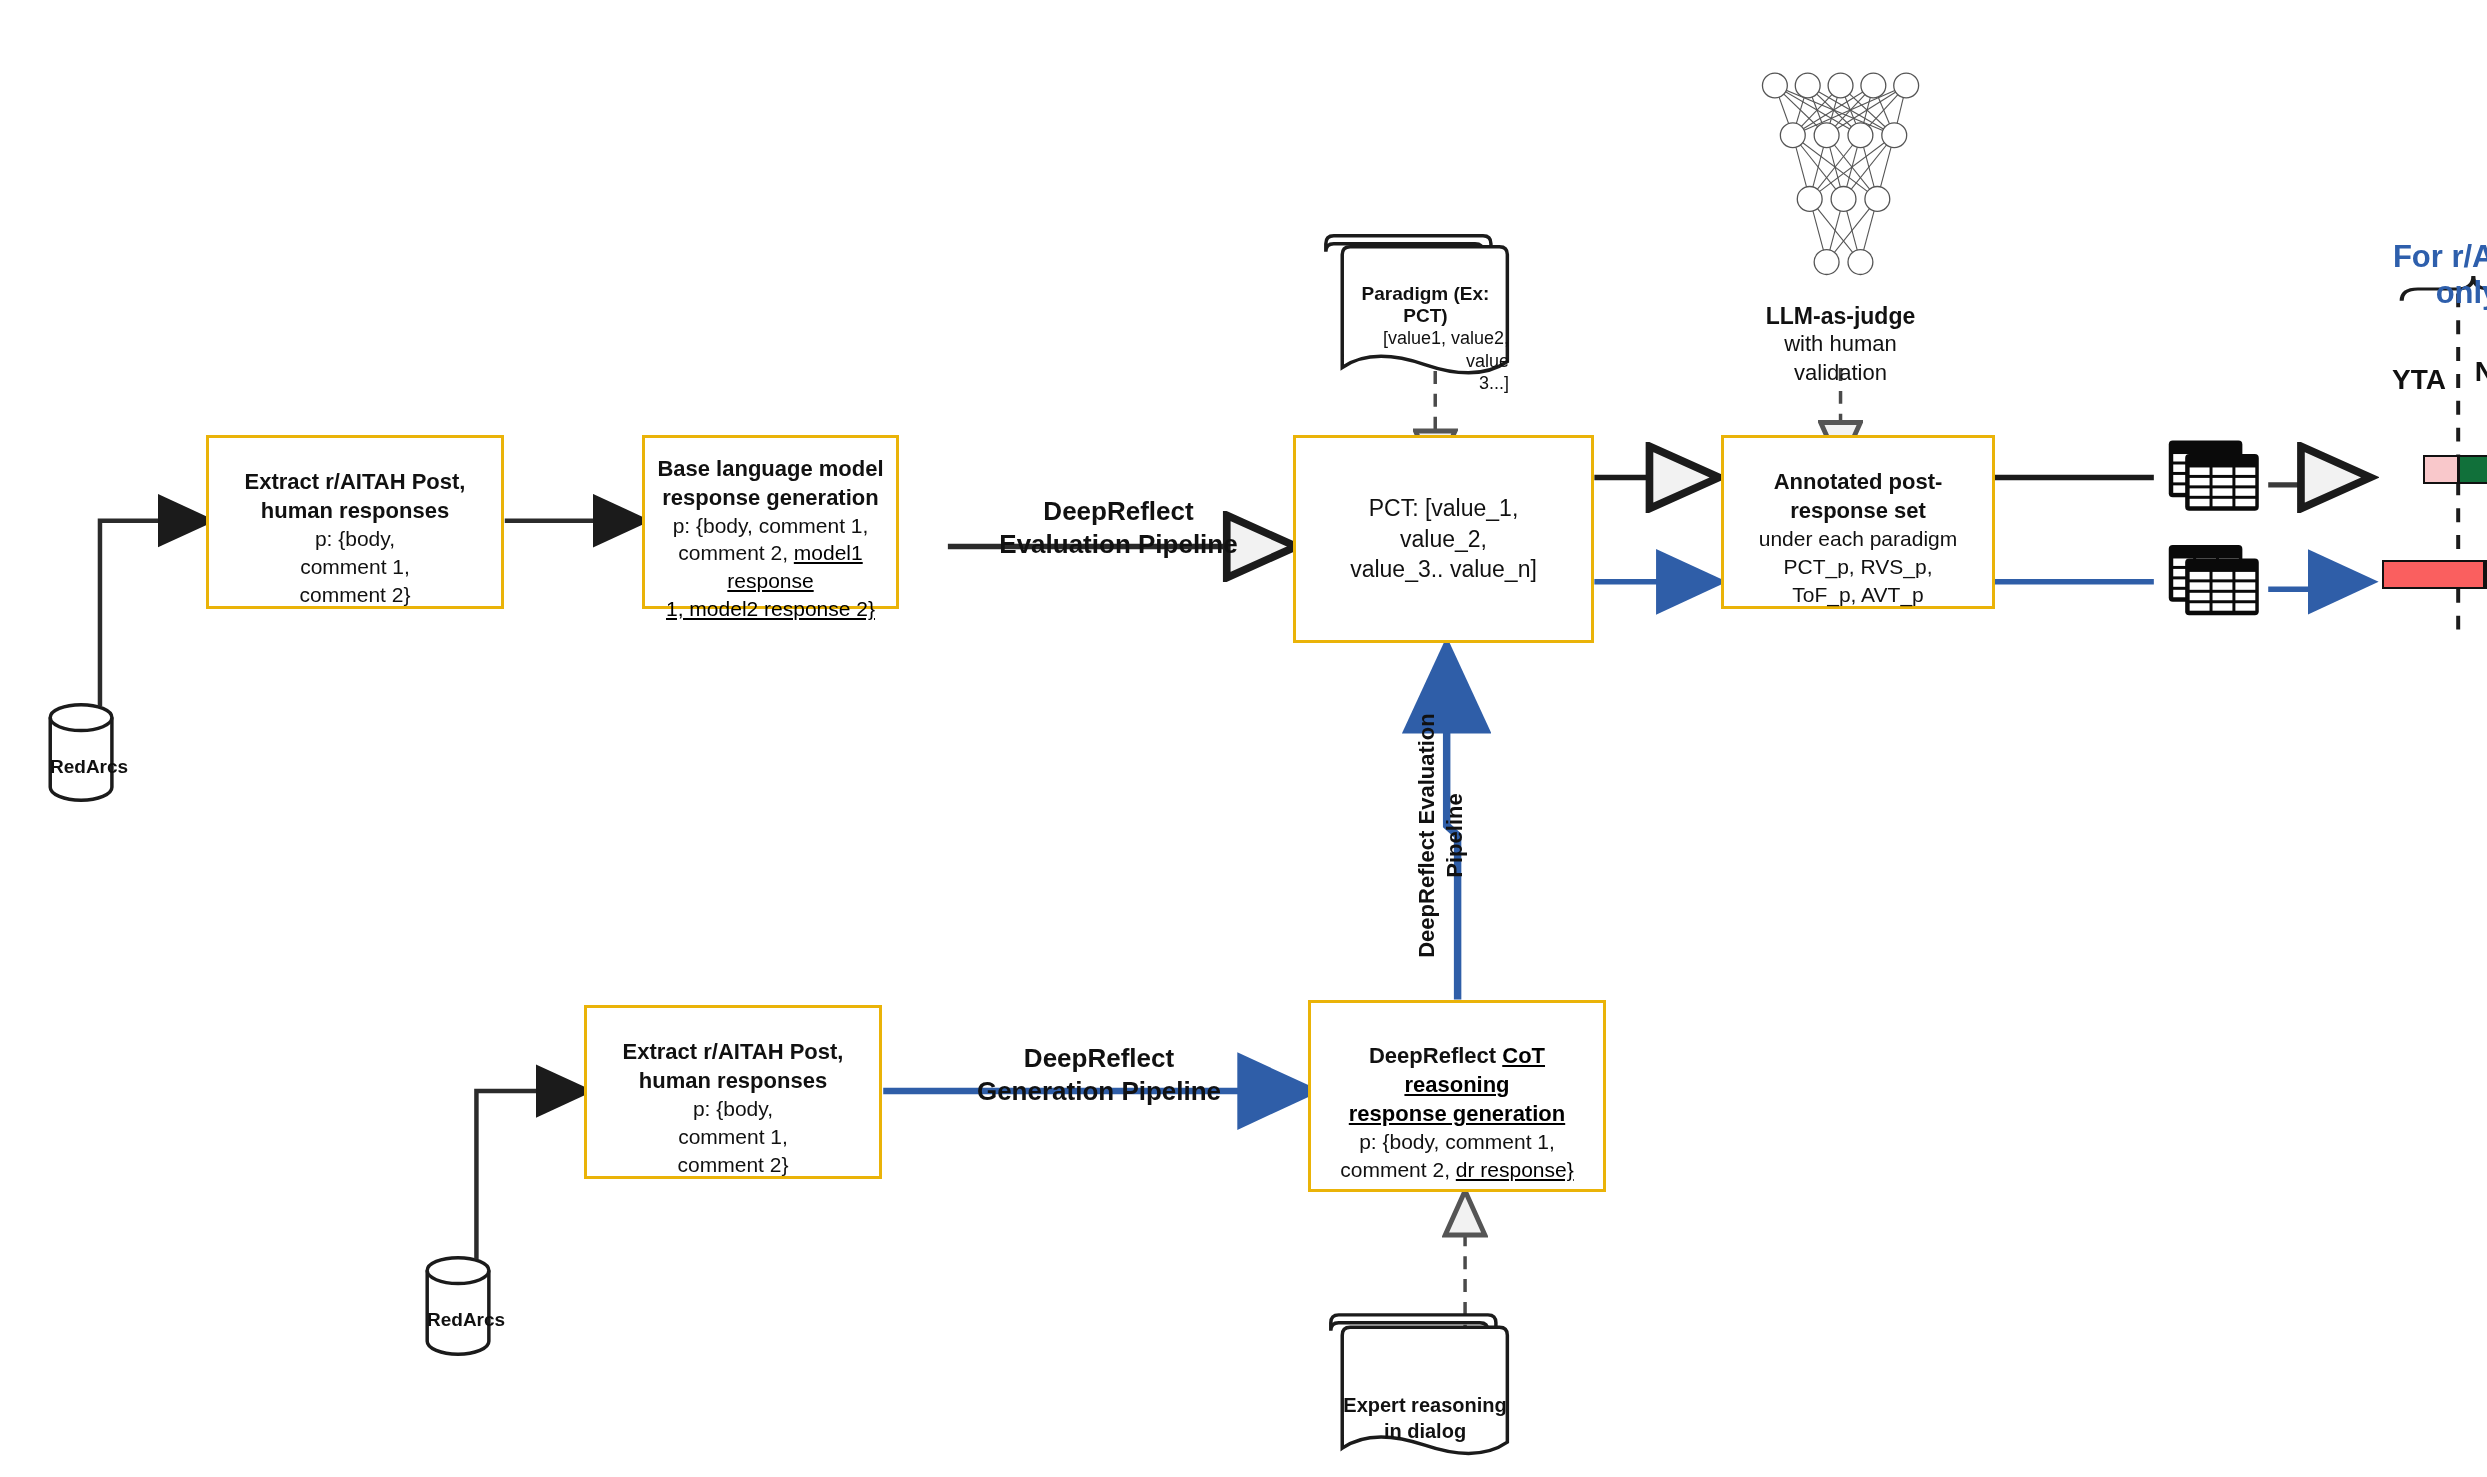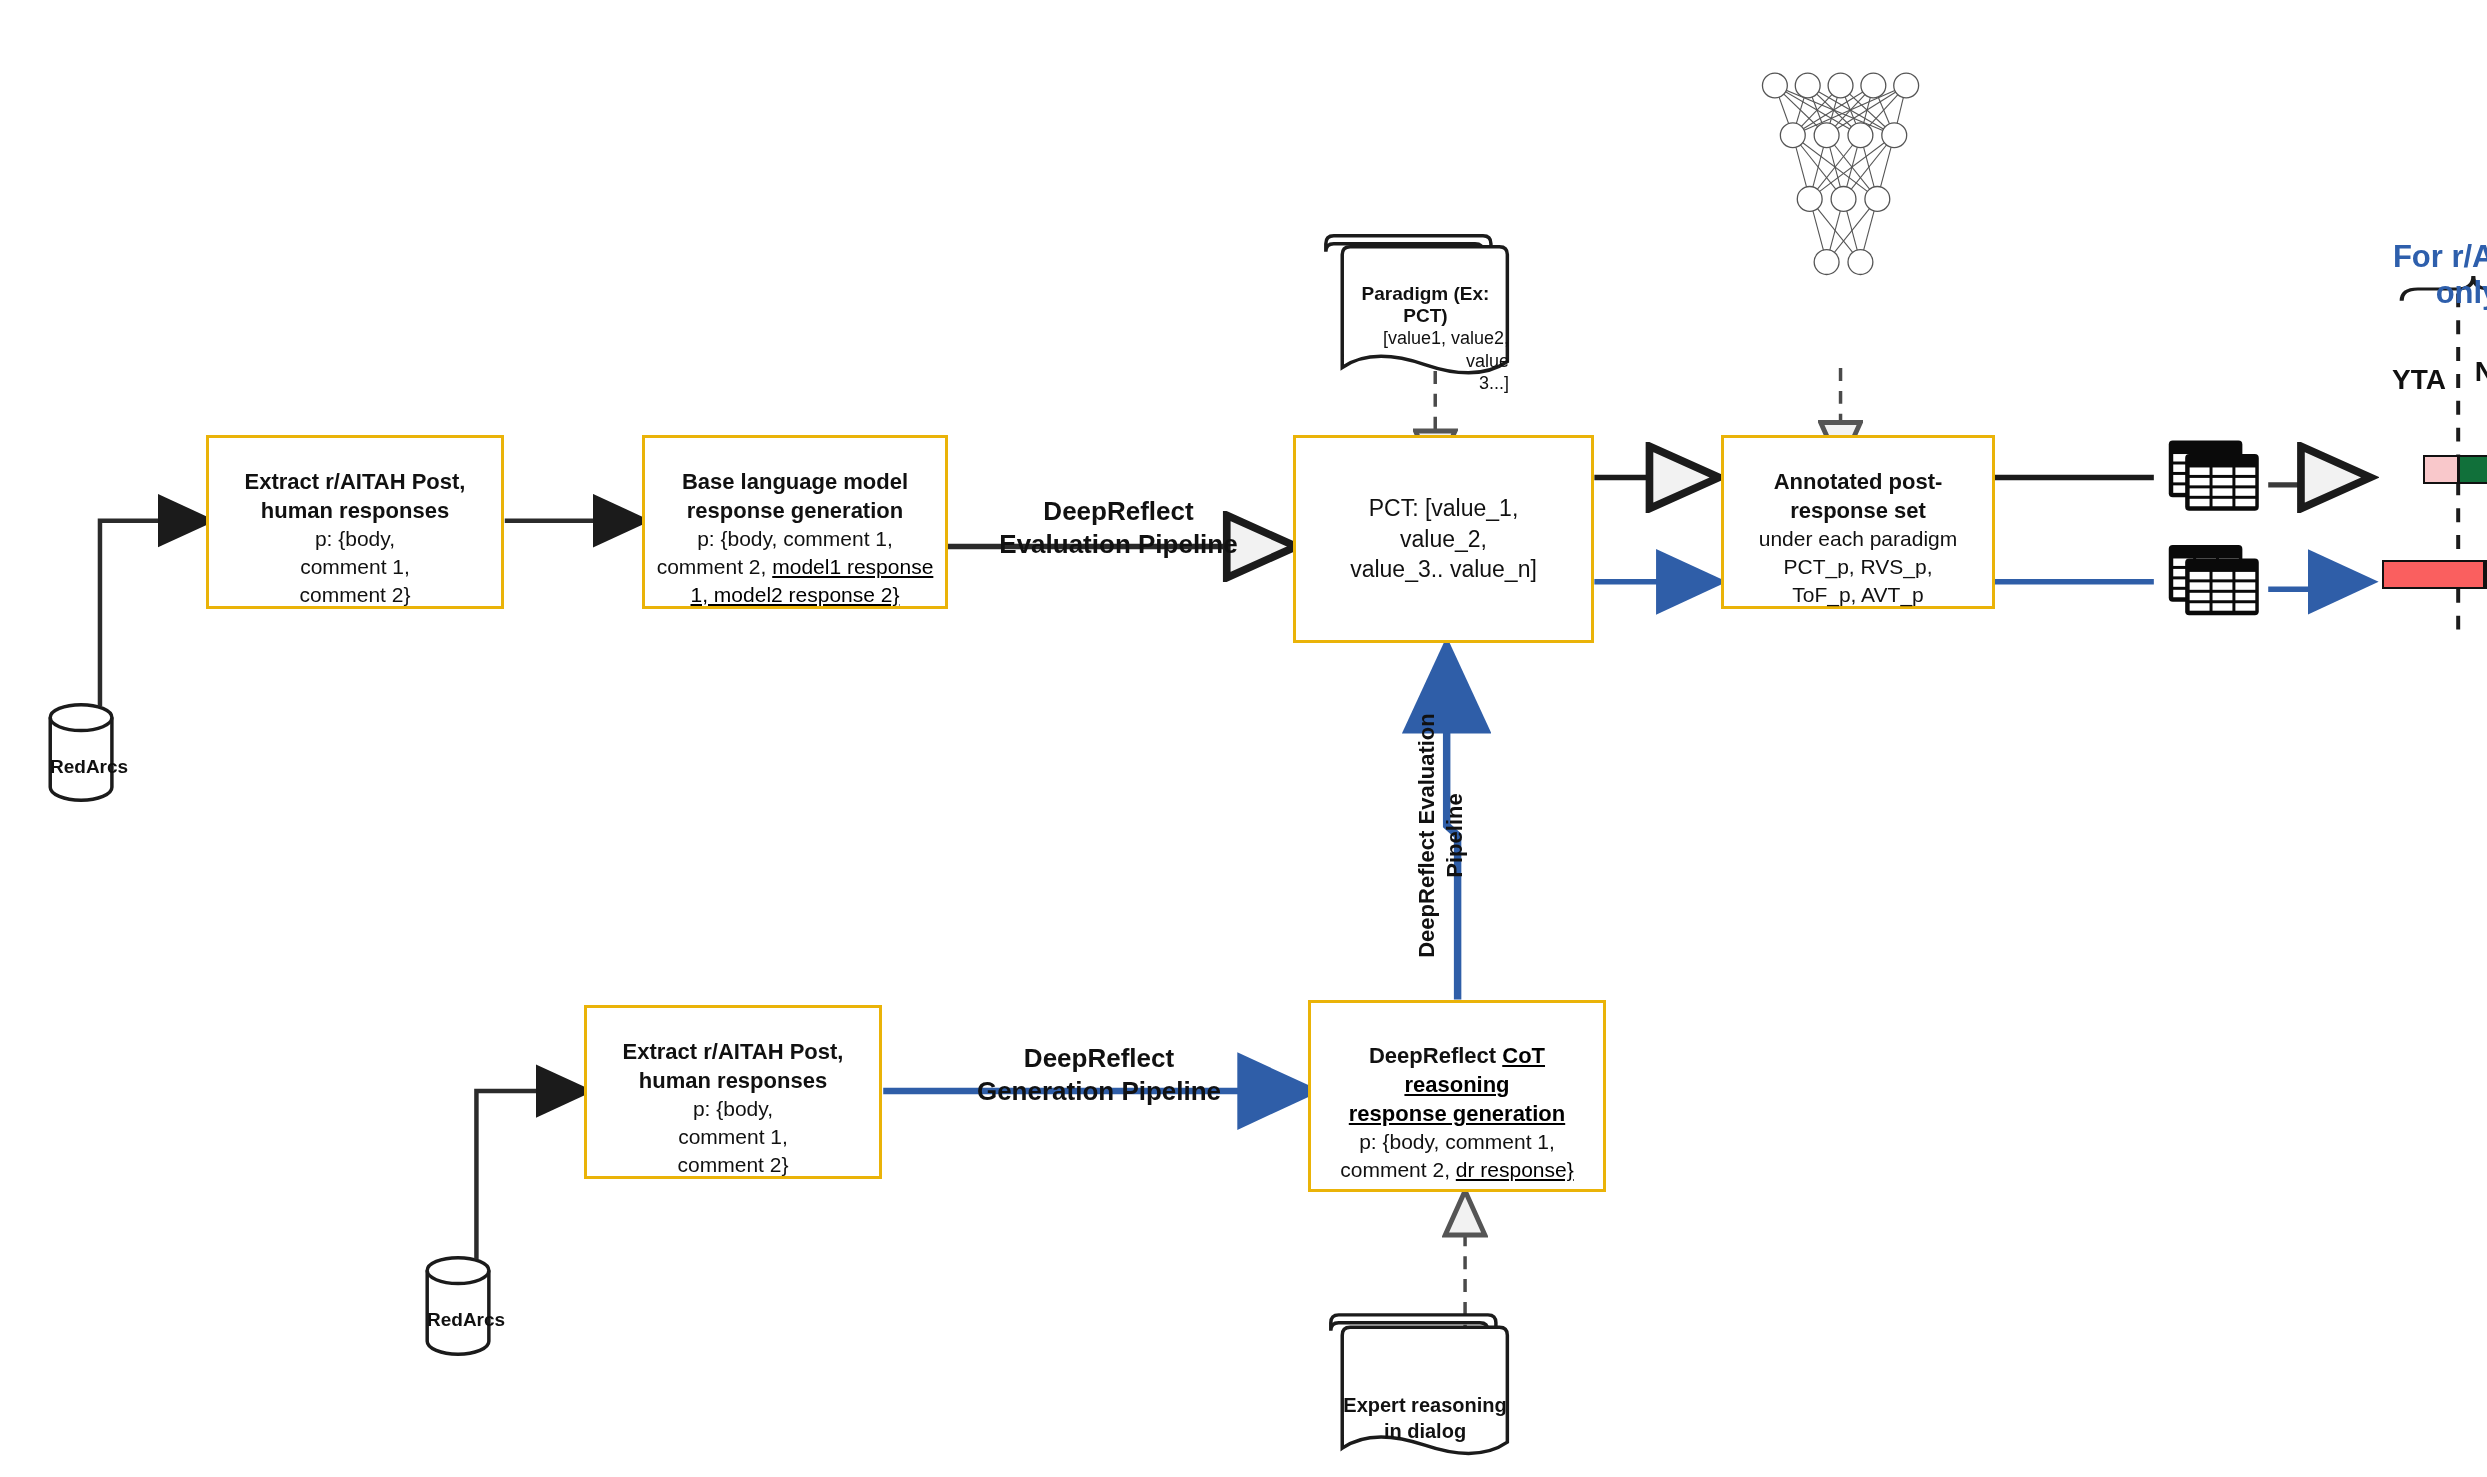--- a/index.html
+++ b/index.html
@@ -241,21 +241,21 @@
   <div class="node" style="left:206px;top:435px;width:298px;height:174px;">
     <div class="inner">
       <div class="bold t44" style="white-space:pre-line;">Extract r/AITAH Post,
 human responses</div>
       <div class="t42" style="white-space:pre-line;">p: {body,
 comment 1,
 comment 2}</div>
     </div>
   </div>
 
-  <div class="node" style="left:642px;top:435px;width:306px;height:174px;">
+  <div class="node" style="left:642px;top:435px;width:257px;height:174px;">
     <div class="inner">
       <div class="bold t44" style="white-space:pre-line;">Base language model
 response generation</div>
       <div class="t42">
         <span>p: {body, comment 1,</span><br>
         <span>comment 2, </span><span class="red">model1 response</span><br>
         <span class="red">1, model2 response 2}</span>
       </div>
     </div>
   </div>
@@ -305,20 +305,25 @@
     <div class="bold t38">Paradigm (Ex: PCT)</div>
     <div class="t36" style="font-size:18px;line-height:1.25;white-space:pre-line;text-align:right;">[value1, value2, value
 3...]</div>
   </div>
 
   <div style="position:absolute;left:1343px;top:1360px;width:164px;text-align:center;">
     <div class="bold t40" style="line-height:1.3;white-space:pre-line;">Expert reasoning
 in dialog</div>
   </div>
 
+  <div style="position:absolute;left:1721px;top:271px;width:239px;text-align:center;">
+    <div class="bold t46">LLM-as-judge</div>
+    <div class="t44" style="line-height:1.3;white-space:pre-line;">with human
+validation</div>
+  </div>
 
   <div style="position:absolute;left:50px;top:756px;width:62px;text-align:center;">
     <span class="bold t38">RedArcs</span>
   </div>
 
   <div style="position:absolute;left:427px;top:1309px;width:62px;text-align:center;">
     <span class="bold t38">RedArcs</span>
   </div>
 
   <div class="edge-label t52" style="left:972px;top:495px;width:293px;white-space:pre-line;">DeepReflect

